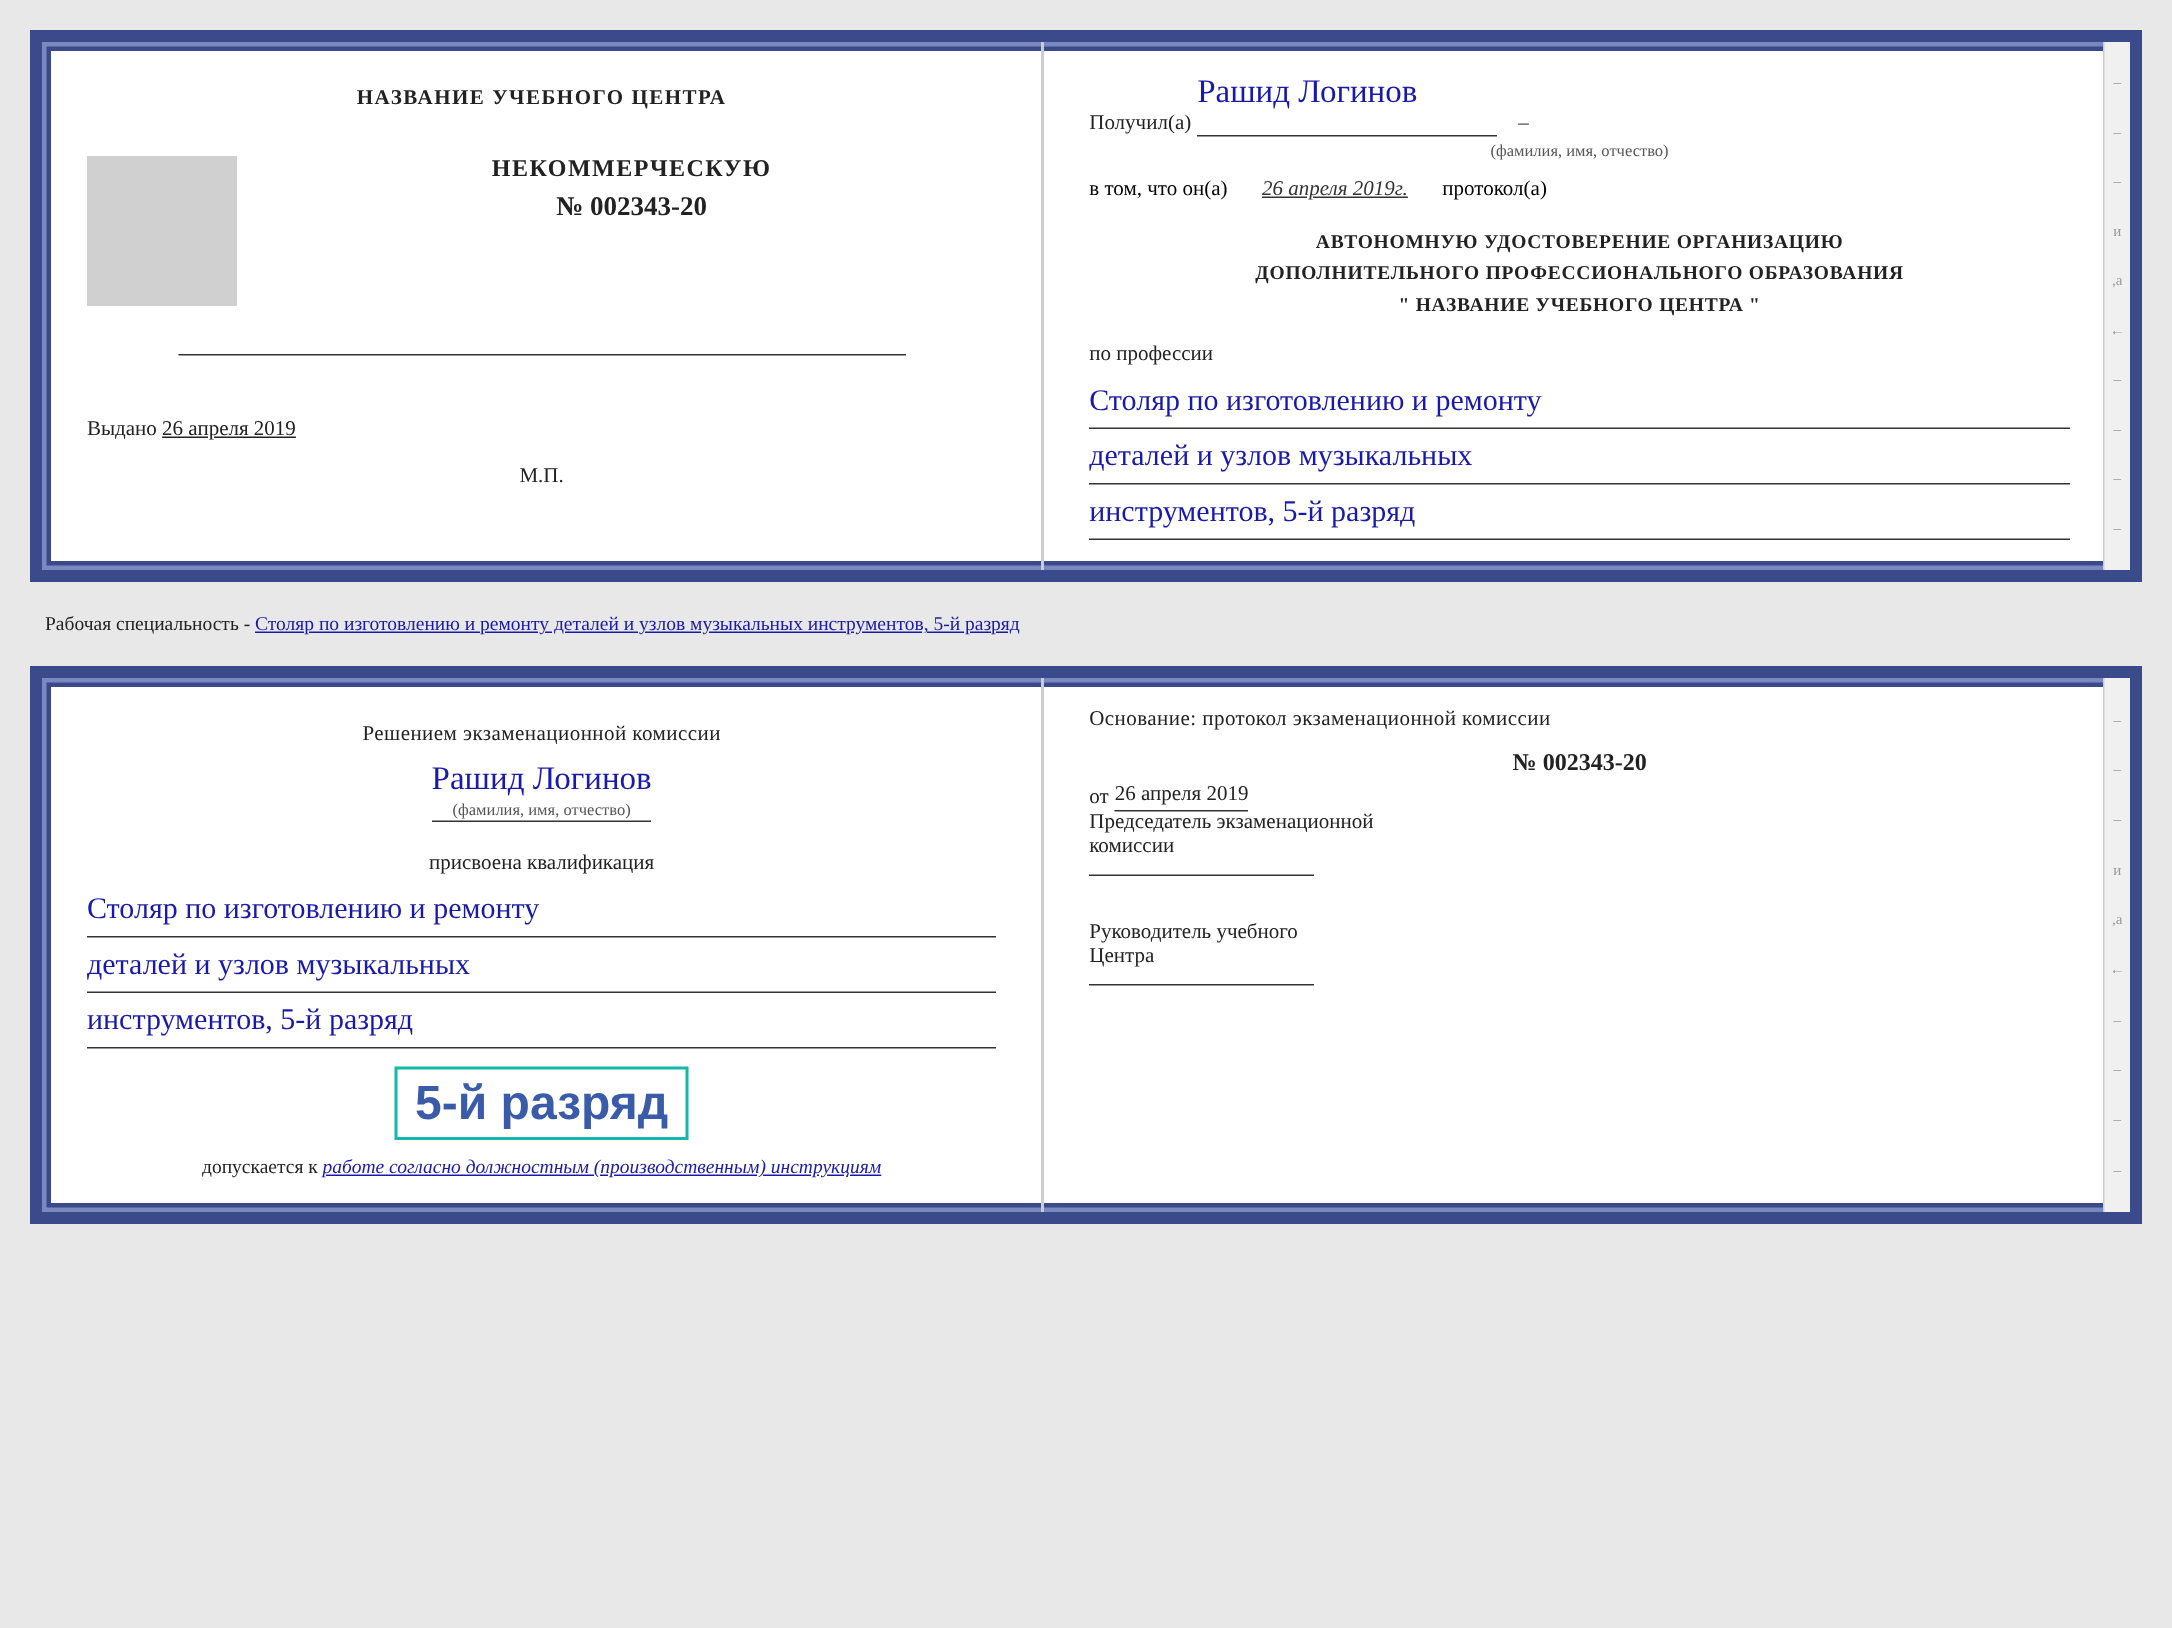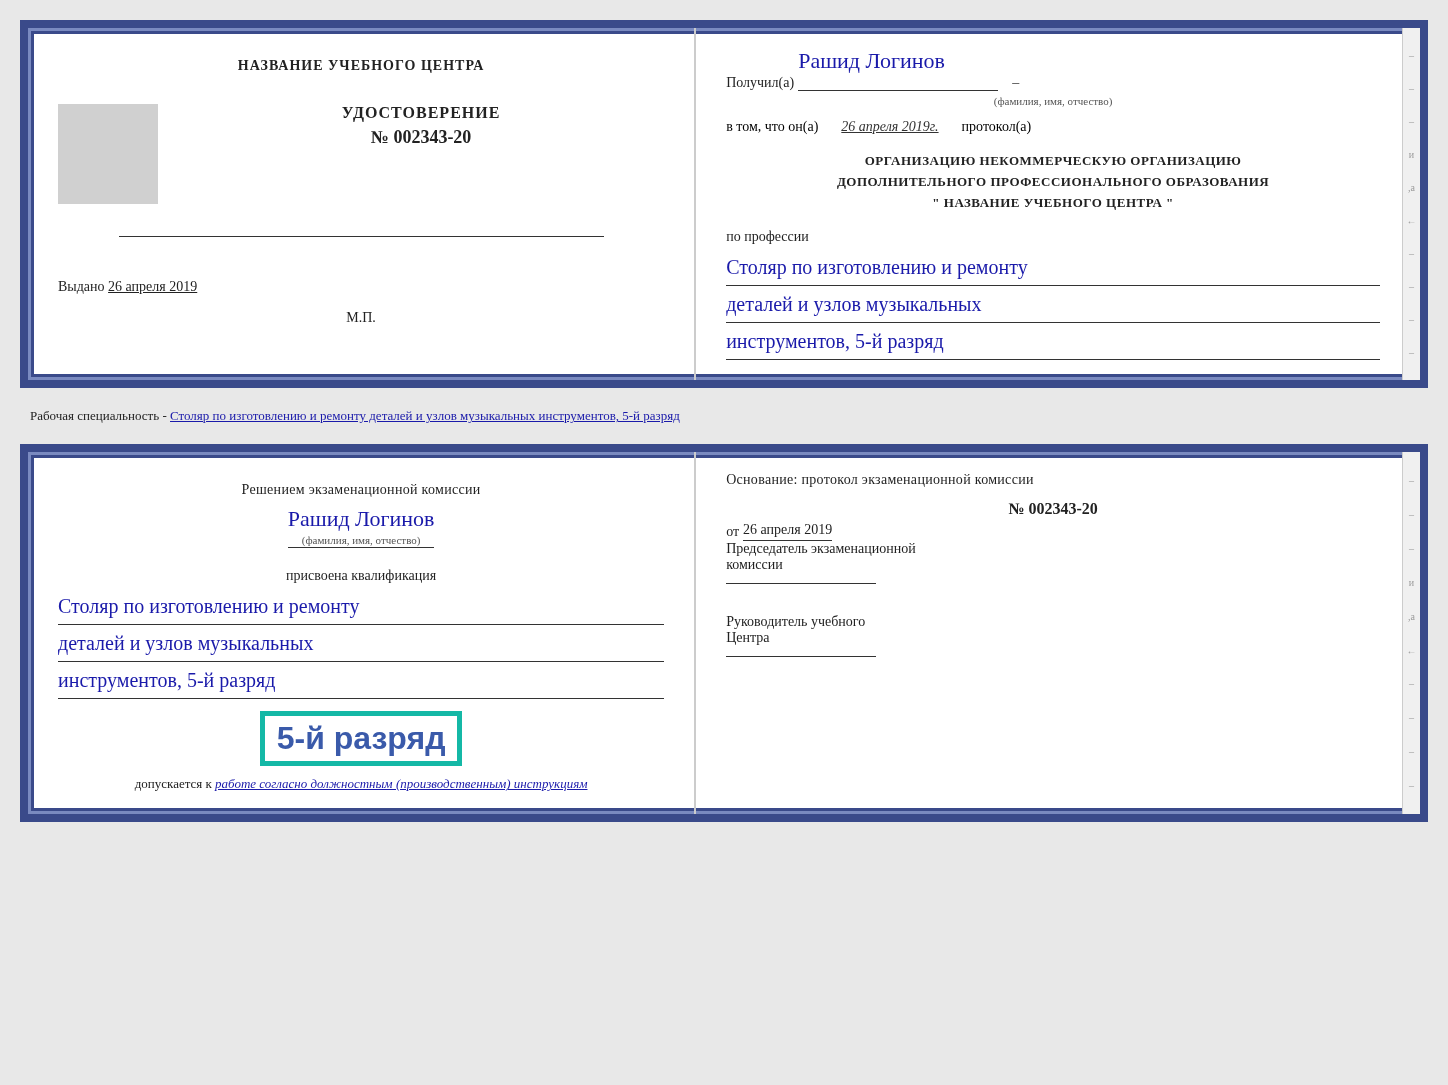--- a/index.html
+++ b/index.html
@@ -212,21 +212,21 @@
       text-align: justify;
     }
 
     .prisvoyena-label {
       font-size: 14px;
       color: #222;
       margin: 10px 0 4px 0;
     }
 
     .razryad-box {
-      border: 5px solid #14b8a6;
+      border: 2px solid #14b8a6;
       display: inline-block;
       padding: 4px 12px;
       margin-top: 4px;
     }
 
     .razryad-big {
       font-size: 32px;
       font-weight: bold;
       color: #3a5aaa;
       font-family: Arial, sans-serif;
@@ -335,21 +335,21 @@
 
   <div class="top-cert-wrapper">
     <div class="cert-top">
 
       <div class="cert-left">
         <div class="center-name-label">НАЗВАНИЕ УЧЕБНОГО ЦЕНТРА</div>
 
         <div class="cert-left-content">
           <div class="cert-logo-placeholder"></div>
           <div class="cert-title-block">
-            <div class="udostoverenie-label">УДОСТОВЕРЕНИЕ</div>
+            <div class="udostoverenie-label">НЕКОММЕРЧЕСКУЮ</div>
             <div class="cert-number">
               <span>№</span>
               <span>002343-20</span>
             </div>
           </div>
         </div>
 
         <div class="left-separator-line"></div>
 
         <div class="cert-issued-row">
@@ -368,21 +368,21 @@
         </div>
         <div class="fio-subtitle">(фамилия, имя, отчество)</div>
 
         <div class="vtom-row">
           <span>в том, что он(а)</span>
           <span class="vtom-date">26 апреля 2019г.</span>
           <span>протокол(а)</span>
         </div>
 
         <div class="org-block">
-          <div>ОРГАНИЗАЦИЮ НЕКОММЕРЧЕСКУЮ ОРГАНИЗАЦИЮ</div>
+          <div>АВТОНОМНУЮ УДОСТОВЕРЕНИЕ ОРГАНИЗАЦИЮ</div>
           <div>ДОПОЛНИТЕЛЬНОГО ПРОФЕССИОНАЛЬНОГО ОБРАЗОВАНИЯ</div>
           <div>"  НАЗВАНИЕ УЧЕБНОГО ЦЕНТРА   "</div>
         </div>
 
         <div class="po-professii">по профессии</div>
 
         <div class="handwritten-profession">Столяр по изготовлению и ремонту</div>
         <div class="profession-line">деталей и узлов музыкальных</div>
         <div class="profession-line">инструментов, 5-й разряд</div>
       </div>

